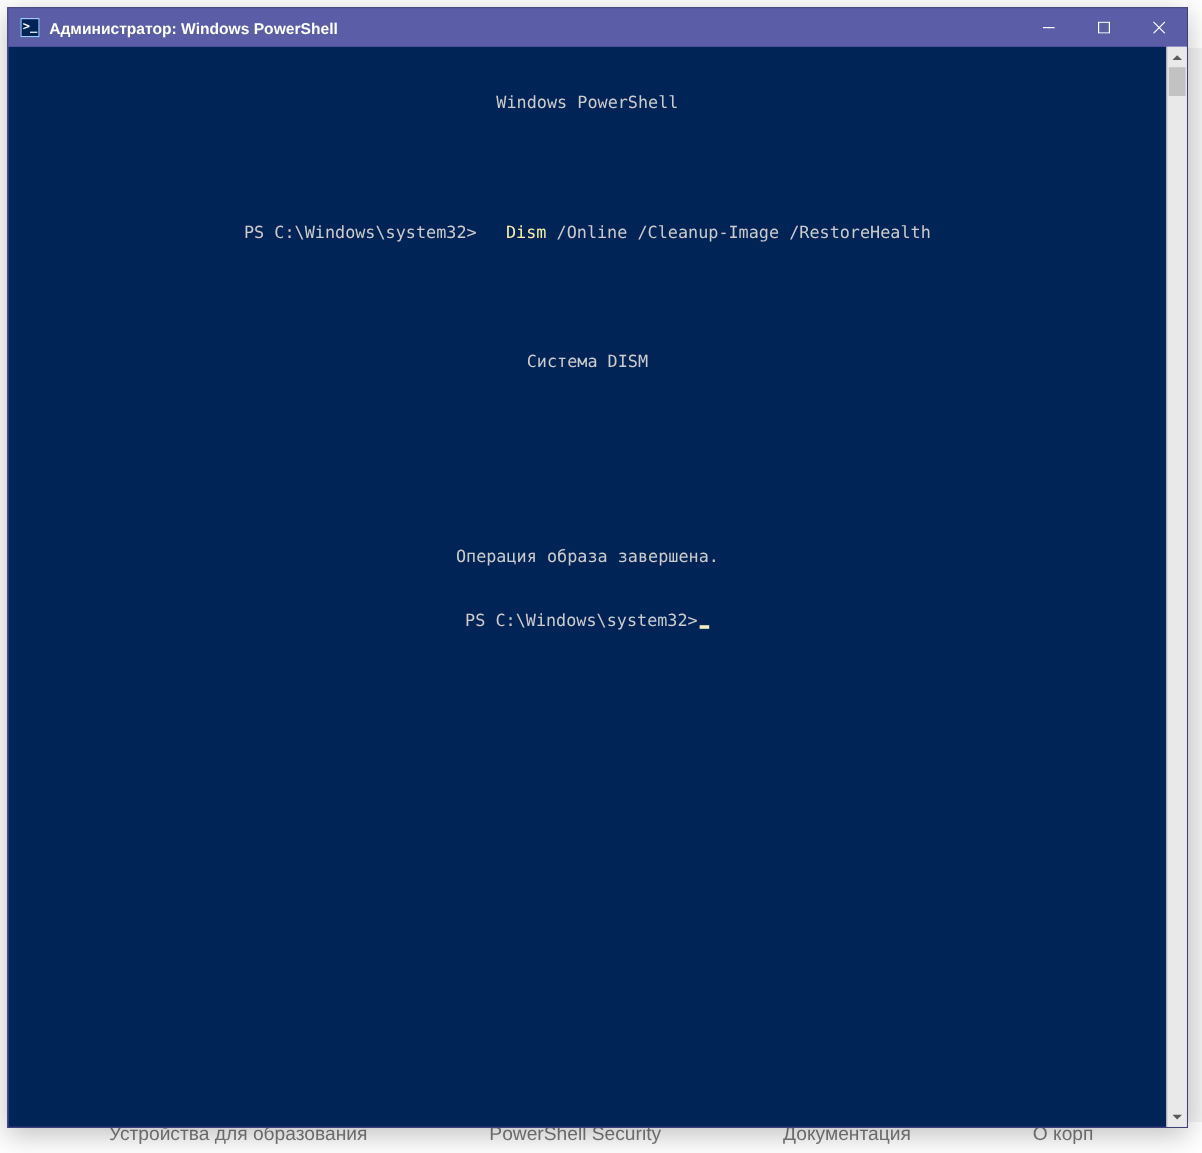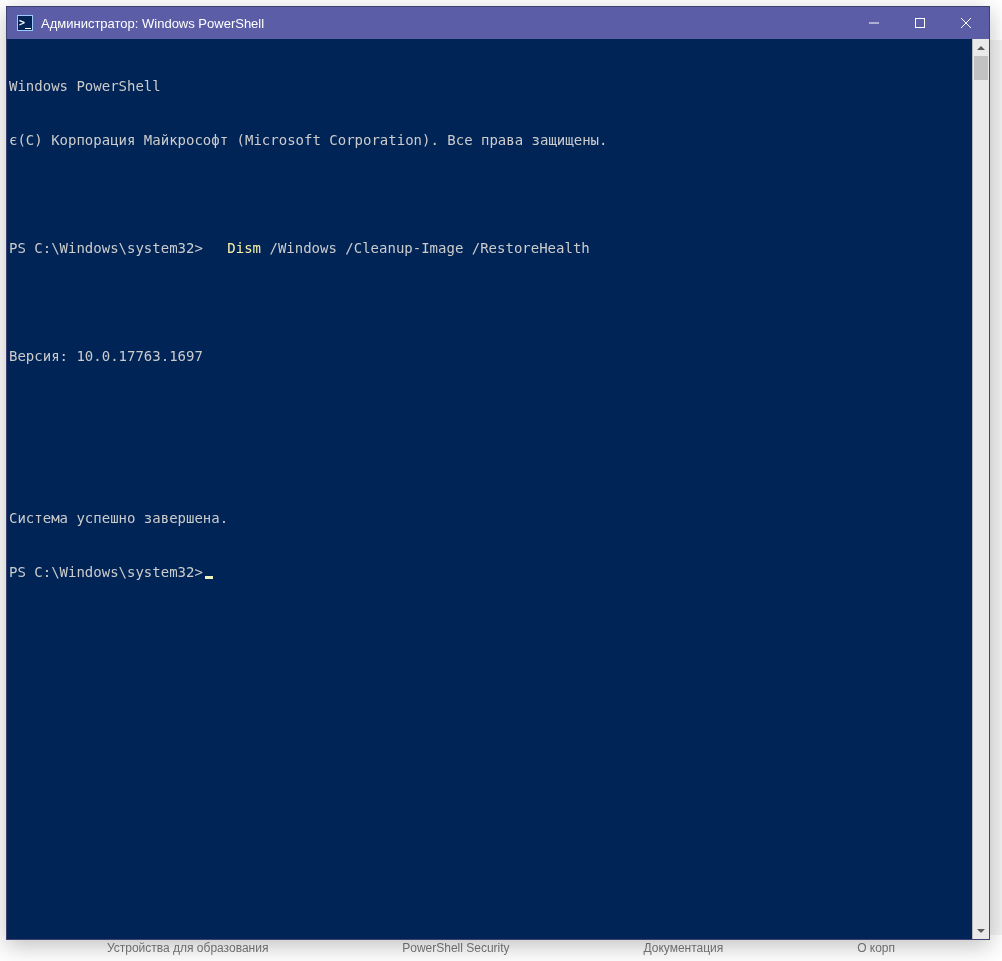--- a/index.html
+++ b/index.html
@@ -10,21 +10,21 @@
     font-family: "Segoe UI", Arial, sans-serif;
     overflow: hidden;
     position: relative;
   }
   
   .bg-links {
     position: absolute;
     bottom: 6px;
     left: 0; right: 0;
     height: 20px;
-    font-size: 12px;
+    font-size: 16px;
     color: #7a7a7a;
     display: flex;
     justify-content: space-around;
     align-items: flex-end;
     padding: 0 40px;
     user-select: none;
     text-align: center;
   }
   .bg-right-strip {
     position: absolute;
@@ -65,37 +65,38 @@
     border: 1px solid #9ecbff;
     display: inline-flex;
     align-items: center;
     justify-content: center;
     font-size: 10px;
     font-weight: bold;
     color: #fff;
     font-family: Consolas, monospace;
     line-height: 1;
   }
-  .titlebar .title-text { flex: 0 0 auto; white-space: nowrap; }
+  .titlebar .title-text { flex: 0 0 auto; white-space: nowrap; font-weight: bold; }
   .titlebar .drag-region { flex: 1 1 auto; height: 100%; }
   .titlebar .win-controls { display: flex; height: 100%; }
   .titlebar .win-btn {
     width: 46px; height: 100%;
     display: flex; align-items: center; justify-content: center;
     color: #fff;
     font-size: 11px;
     cursor: pointer;
   }
   .win-btn svg { width: 10px; height: 10px; stroke: #fff; stroke-width: 1; fill: none; }
 
   .console-wrap {
     position: relative;
     flex: 1 1 auto;
     background: #8b5cf6;
     display: flex;
+    text-align: center;
   }
   .console {
     flex: 1 1 auto;
     background: #012456;
     color: #cccccc;
     font-family: Consolas, "Lucida Console", monospace;
     font-size: 14px;
     line-height: 18px;
     padding: 2px 0 0 0;
     white-space: pre;
@@ -166,28 +167,27 @@
         <svg viewBox="0 0 10 10">
             <path d="M0 0 L10 10 M10 0 L0 10"></path>
           </svg>
       </div>
     </div>
   </div>
 
   <div class="console-wrap">
     <div class="console">
       <div class="line">Windows PowerShell</div>
-      <div class="line">є(C) Корпорация Майкрософт (Microsoft Corporation). Все права защищены.</div>
-      <div class="line"></div>
-      <div class="line"><span class="prompt">PS C:\Windows\system32&gt;</span> <span class="cmd-yellow">Dism</span><span> /Windows /Cleanup-Image /RestoreHealth</span></div>
-      <div class="line"></div>
-      <div class="line">Версия: 10.0.17763.1697</div>
-      <div class="line"></div>
-      <div class="line"></div>
-      <div class="line">Система успешно завершена.</div>
+      <div class="line"></div>
+      <div class="line"><span class="prompt">PS C:\Windows\system32&gt;</span> <span class="cmd-yellow">Dism</span><span> /Online /Cleanup-Image /RestoreHealth</span></div>
+      <div class="line"></div>
+      <div class="line">Система DISM</div>
+      <div class="line"></div>
+      <div class="line"></div>
+      <div class="line">Операция образа завершена.</div>
       <div class="line"><span class="prompt">PS C:\Windows\system32&gt;</span><span class="cursor"></span></div>
     </div>
 
     <div class="vscroll">
       <div class="sbtn">
         <svg viewBox="0 0 8 8">
             <path d="M0 6 L4 2 L8 6 Z"></path>
           </svg>
       </div>
       <div class="track">

